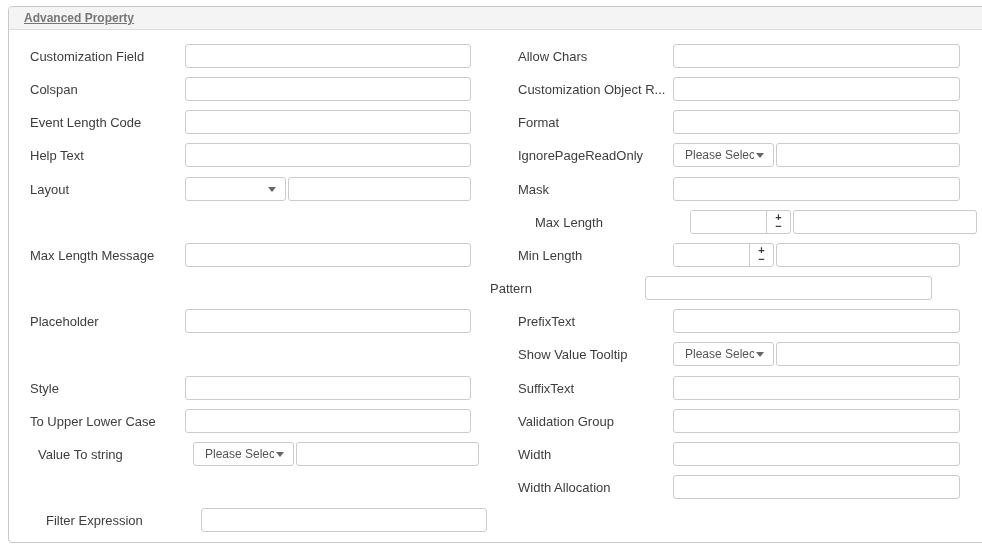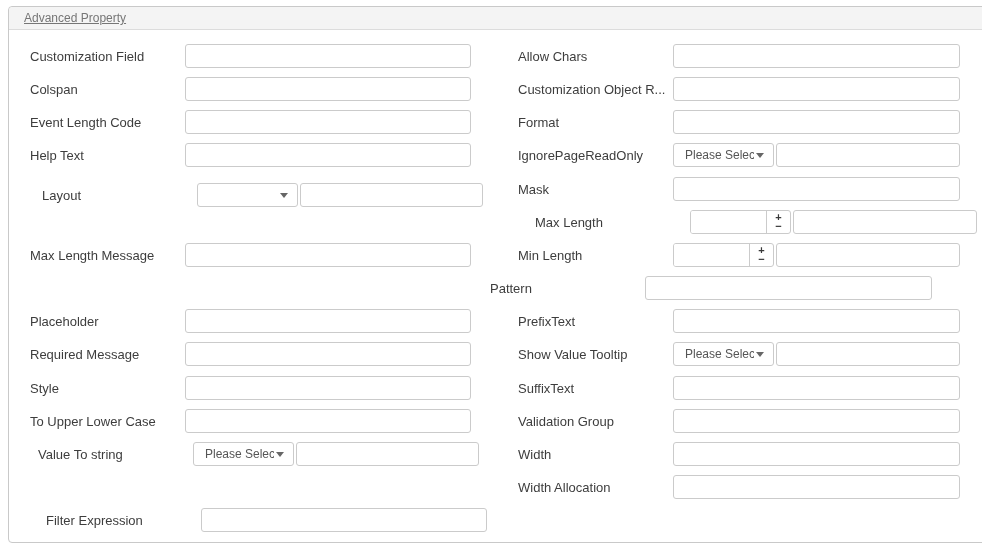--- a/index.html
+++ b/index.html
@@ -3,21 +3,21 @@
 <meta charset="utf-8">
 <style>
   html,body{margin:0;padding:0;background:#ffffff;}
   .page{position:relative;width:982px;height:552px;overflow:hidden;background:#ffffff;
         font-family:"Liberation Sans",sans-serif;}
   .panel{position:absolute;left:8px;top:6px;width:982px;height:537px;
          background:#ffffff;border:1px solid #c9c9c9;border-radius:4px;box-sizing:border-box;}
   .panel-header{position:absolute;left:0;top:0;right:0;height:22px;background:#f4f4f4;
                 border-bottom:1px solid #dcdcdc;border-radius:4px 4px 0 0;}
   .panel-title{display:inline-block;margin-left:15px;line-height:22px;font-size:12px;
-               color:#767676;text-decoration:underline;cursor:pointer;}
+               color:#767676;text-decoration:underline;cursor:pointer;font-weight:bold;}
   .row{position:absolute;height:24px;}
   .lbl{position:absolute;left:0;top:50%;transform:translateY(-50%);
        font-size:13px;color:#3d3d3d;white-space:nowrap;}
   .ctl{position:absolute;left:155px;top:0;height:24px;}
   .txt{width:100%;height:24px;box-sizing:border-box;border:1px solid #cbcbcb;border-radius:3px;
        background:#fff;outline:none;padding:0 6px;font:13px "Liberation Sans",sans-serif;color:#333;}
   .companion{position:absolute;right:0;top:0;width:calc(100% - 103px);}
   .sel{position:absolute;left:0;top:0;width:101px;height:24px;box-sizing:border-box;
        border:1px solid #cbcbcb;border-radius:3px;background:#fff;display:flex;align-items:center;
        padding:0 9px 0 11px;cursor:pointer;}
@@ -52,40 +52,36 @@
         <div class="ctl" style="width: 286px;"><input class="txt" value="" style=""></div>
       </div>
       <div class="row" style="left: 21px; top: 103px; width: 441px;">
         <span class="lbl">Event Length Code</span>
         <div class="ctl" style="width: 286px;"><input class="txt" value="" style=""></div>
       </div>
       <div class="row" style="left: 21px; top: 136px; width: 441px;">
         <span class="lbl">Help Text</span>
         <div class="ctl" style="width: 286px;"><input class="txt" value="" style=""></div>
       </div>
-      <div class="row" style="left: 21px; top: 176px; width: 441px; margin-left: 12px;">
+      <div class="row" style="left: 21px; top: 170px; width: 441px;">
         <span class="lbl">Layout</span>
         <div class="ctl" style="width: 286px;">
           <div class="sel">
             <span class="sel-val"></span>
             <span class="caret"></span>
           </div>
           <input class="txt companion" value="" style="">
         </div>
       </div>
       <div class="row" style="left: 21px; top: 236px; width: 441px;">
         <span class="lbl">Max Length Message</span>
         <div class="ctl" style="width: 286px;"><input class="txt" value="" style=""></div>
       </div>
       <div class="row" style="left: 21px; top: 302px; width: 441px;">
         <span class="lbl">Placeholder</span>
-        <div class="ctl" style="width: 286px;"><input class="txt" value="" style=""></div>
-      </div>
-      <div class="row" style="left: 21px; top: 335px; width: 441px;">
-        <span class="lbl">Required Message</span>
         <div class="ctl" style="width: 286px;"><input class="txt" value="" style=""></div>
       </div>
       <div class="row" style="left: 21px; top: 369px; width: 441px;">
         <span class="lbl">Style</span>
         <div class="ctl" style="width: 286px;"><input class="txt" value="" style=""></div>
       </div>
       <div class="row" style="left: 21px; top: 402px; width: 441px;">
         <span class="lbl">To Upper Lower Case</span>
         <div class="ctl" style="width: 286px;"><input class="txt" value="" style=""></div>
       </div>

